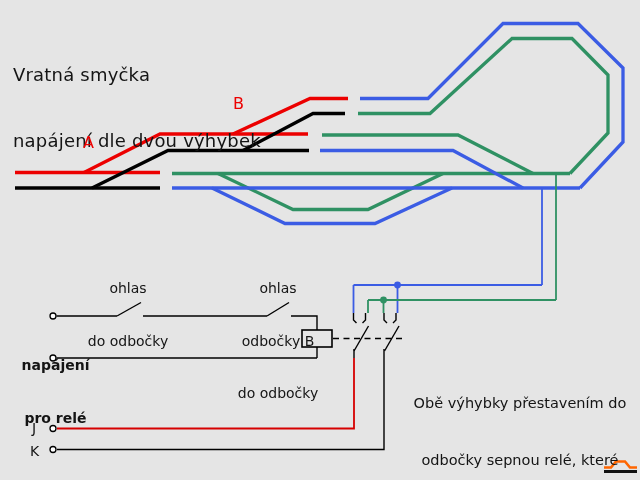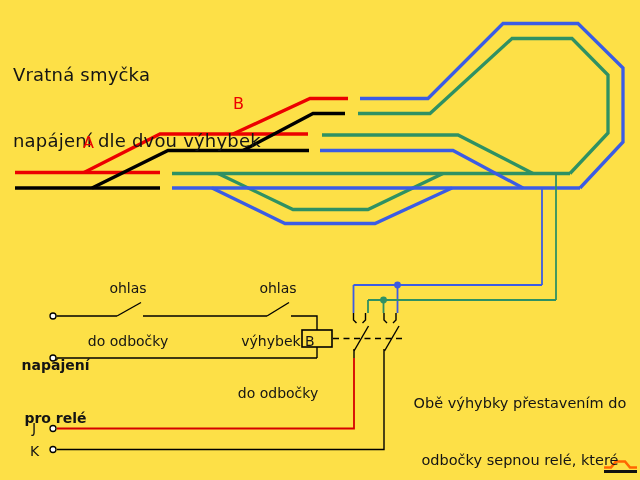--- a/index.html
+++ b/index.html
@@ -1,17 +1,17 @@
 <!DOCTYPE html>
 <html><head>
 <meta charset="utf-8">
 <style>
   html,body{margin:0;padding:0;background:#fff;}
   #stage{
-    position:relative;width:640px;height:480px;background:#fde047;overflow:hidden;
+    position:relative;width:640px;height:480px;background:#e5e5e5;overflow:hidden;
     font-family:"DejaVu Sans","Liberation Sans",sans-serif;color:#111;
   }
   #diagram-svg{position:absolute;left:0;top:0;}
   .txt{position:absolute;white-space:pre;}
   .title{left:13px;top:20px;font-size:18px;line-height:22px;letter-spacing:.2px;color:#141414;}
   .turnout-label{font-size:16px;font-weight:500;}
   .tl-a{left:83px;top:133px;}
   .tl-b{left:233px;top:94px;}
   .caption{font-size:14px;line-height:17.5px;text-align:center;color:#141414;}
   .cap-a{left:63px;top:245px;width:130px;}
@@ -123,21 +123,21 @@
   <div class="txt turnout-label tl-a" style="color: rgb(236, 0, 0);">A</div>
   <div class="txt turnout-label tl-b" style="color: rgb(236, 0, 0);">B</div>
 
   <div class="txt caption cap-a">
     <div>ohlas</div>
     <div>do odbočky</div>
   </div>
 
   <div class="txt caption cap-b">
     <div>ohlas</div>
-    <div>výhybek B</div>
+    <div>odbočky B</div>
     <div>do odbočky</div>
   </div>
 
   <div class="txt caption cap-power">
     <div>napájení</div>
     <div>pro relé</div>
   </div>
 
   <div class="txt note">
     <div>Obě výhybky přestavením do</div>

